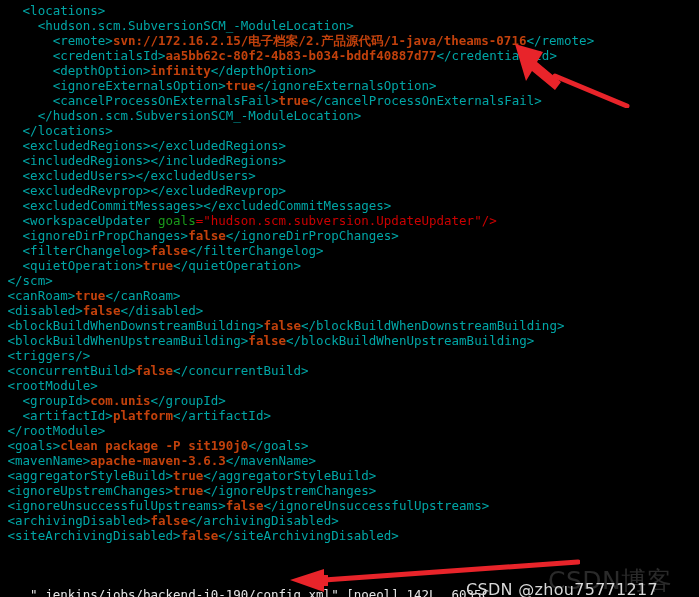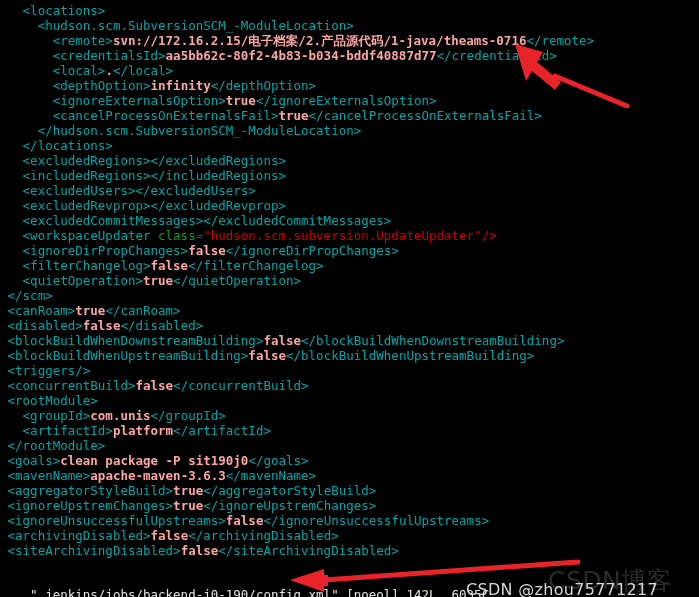--- a/index.html
+++ b/index.html
@@ -33,21 +33,21 @@
   }
   
   .line.clip-top {
     height: 9px;
     line-height: 15px;
     margin-top: -6px;
   }
   .tag      { color: #00a6a6; }
   .attr     { color: #1a9b1a; }
   .attrval  { color: #cc0000; }
-  .txt      { color: #fca5a5; font-weight: bold; }
+  .txt      { color: #c2410c; font-weight: bold; }
 
   #status-line {
     position: absolute;
     left: 0;
     top: 571px;
     height: 16px;
     line-height: 16px;
     font-size: 12.5px;
     white-space: pre;
     color: #e6e6e6;
@@ -83,32 +83,31 @@
 <body>
 
 <div id="screen">
 
   <div id="code">
       <div class="line clip-top"><span></span></div>
       <div class="line"><span>   </span><span class="tag">&lt;locations&gt;</span></div>
       <div class="line"><span>     </span><span class="tag">&lt;hudson.scm.SubversionSCM_-ModuleLocation&gt;</span></div>
       <div class="line"><span>       </span><span class="tag">&lt;remote&gt;</span><span class="txt">svn://172.16.2.15/电子档案/2.产品源代码/1-java/theams-0716</span><span class="tag">&lt;/remote&gt;</span></div>
       <div class="line"><span>       </span><span class="tag">&lt;credentialsId&gt;</span><span class="txt">aa5bb62c-80f2-4b83-b034-bddf40887d77</span><span class="tag">&lt;/credentialsId&gt;</span></div>
-      <div class="line"><span>       </span><span class="tag">&lt;local&gt;</span><span class="txt">.</span><span class="tag">&lt;/local&gt;</span></div>
       <div class="line"><span>       </span><span class="tag">&lt;depthOption&gt;</span><span class="txt">infinity</span><span class="tag">&lt;/depthOption&gt;</span></div>
       <div class="line"><span>       </span><span class="tag">&lt;ignoreExternalsOption&gt;</span><span class="txt">true</span><span class="tag">&lt;/ignoreExternalsOption&gt;</span></div>
       <div class="line"><span>       </span><span class="tag">&lt;cancelProcessOnExternalsFail&gt;</span><span class="txt">true</span><span class="tag">&lt;/cancelProcessOnExternalsFail&gt;</span></div>
       <div class="line"><span>     </span><span class="tag">&lt;/hudson.scm.SubversionSCM_-ModuleLocation&gt;</span></div>
       <div class="line"><span>   </span><span class="tag">&lt;/locations&gt;</span></div>
       <div class="line"><span>   </span><span class="tag">&lt;excludedRegions&gt;&lt;/excludedRegions&gt;</span></div>
       <div class="line"><span>   </span><span class="tag">&lt;includedRegions&gt;&lt;/includedRegions&gt;</span></div>
       <div class="line"><span>   </span><span class="tag">&lt;excludedUsers&gt;&lt;/excludedUsers&gt;</span></div>
       <div class="line"><span>   </span><span class="tag">&lt;excludedRevprop&gt;&lt;/excludedRevprop&gt;</span></div>
       <div class="line"><span>   </span><span class="tag">&lt;excludedCommitMessages&gt;&lt;/excludedCommitMessages&gt;</span></div>
-      <div class="line"><span>   </span><span class="tag">&lt;workspaceUpdater </span><span class="attr">class</span><span class="attrval">="hudson.scm.subversion.UpdateUpdater"/&gt;</span></div>
+      <div class="line"><span>   </span><span class="tag">&lt;workspaceUpdater </span><span class="attr">goals</span><span class="attrval">="hudson.scm.subversion.UpdateUpdater"/&gt;</span></div>
       <div class="line"><span>   </span><span class="tag">&lt;ignoreDirPropChanges&gt;</span><span class="txt">false</span><span class="tag">&lt;/ignoreDirPropChanges&gt;</span></div>
       <div class="line"><span>   </span><span class="tag">&lt;filterChangelog&gt;</span><span class="txt">false</span><span class="tag">&lt;/filterChangelog&gt;</span></div>
       <div class="line"><span>   </span><span class="tag">&lt;quietOperation&gt;</span><span class="txt">true</span><span class="tag">&lt;/quietOperation&gt;</span></div>
       <div class="line"><span> </span><span class="tag">&lt;/scm&gt;</span></div>
       <div class="line"><span> </span><span class="tag">&lt;canRoam&gt;</span><span class="txt">true</span><span class="tag">&lt;/canRoam&gt;</span></div>
       <div class="line"><span> </span><span class="tag">&lt;disabled&gt;</span><span class="txt">false</span><span class="tag">&lt;/disabled&gt;</span></div>
       <div class="line"><span> </span><span class="tag">&lt;blockBuildWhenDownstreamBuilding&gt;</span><span class="txt">false</span><span class="tag">&lt;/blockBuildWhenDownstreamBuilding&gt;</span></div>
       <div class="line"><span> </span><span class="tag">&lt;blockBuildWhenUpstreamBuilding&gt;</span><span class="txt">false</span><span class="tag">&lt;/blockBuildWhenUpstreamBuilding&gt;</span></div>
       <div class="line"><span> </span><span class="tag">&lt;triggers/&gt;</span></div>
       <div class="line"><span> </span><span class="tag">&lt;concurrentBuild&gt;</span><span class="txt">false</span><span class="tag">&lt;/concurrentBuild&gt;</span></div>

